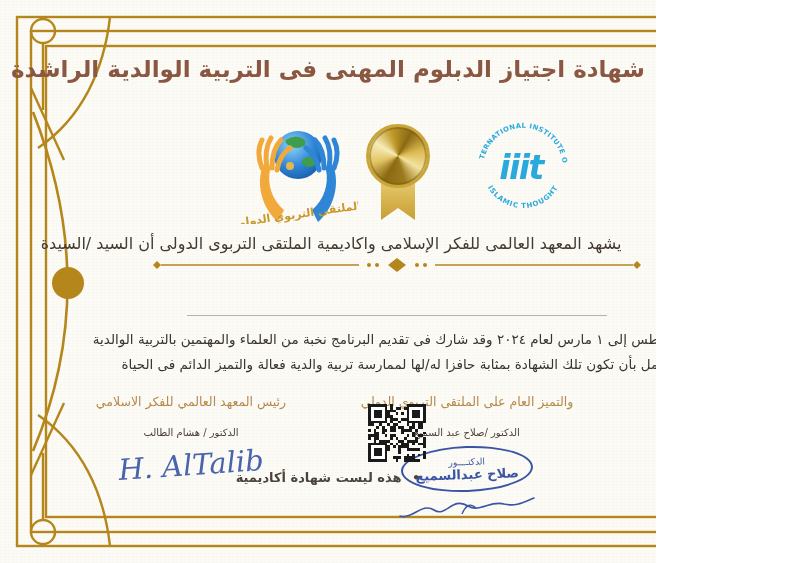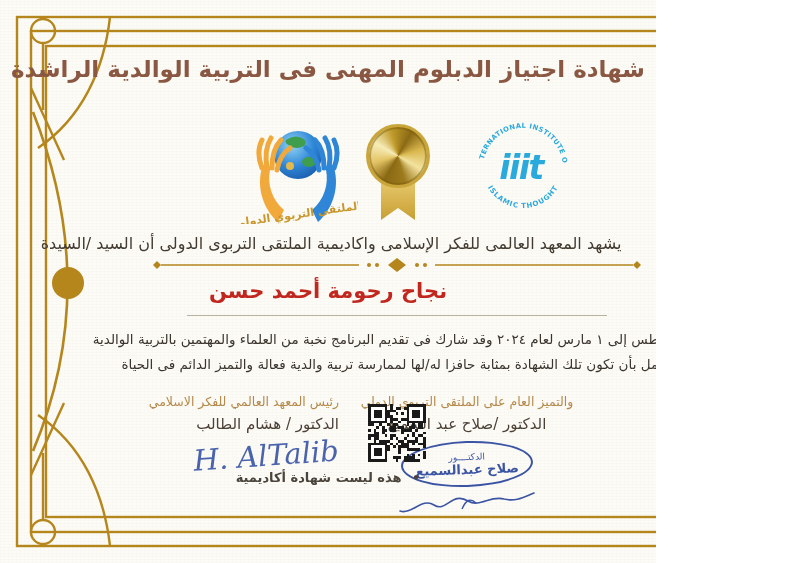--- a/index.html
+++ b/index.html
@@ -28,24 +28,24 @@
   .forum-logo{top:122px;left:238px;width:120px;height:102px;}
   .medal{top:124px;left:366px;width:64px;}
   .medal-circle{width:64px;height:64px;border-radius:50%;position:relative;z-index:2;
     background:conic-gradient(from 210deg,#8a6914,#e3c465,#f6ecb8,#c09a2a,#8a6914,#d9b84f,#f3e3a0,#9c7a1c,#8a6914);
     border:3px solid #caa63a; box-shadow:inset 0 0 0 2px rgba(120,90,10,.45);}
   .medal-ribbon{width:34px;height:40px;margin:-8px auto 0;position:relative;z-index:1;
     background:linear-gradient(180deg,#e7c96d,#c79f33);
     clip-path:polygon(0 0,100% 0,100% 100%,50% 70%,0 100%);}
   .iiit-logo{top:113px;left:468px;width:110px;height:110px;}
   
-  .sign-left{top:394px;left:69px;width:270px;direction:rtl;}
+  .sign-left{top:394px;left:56px;width:270px;text-align:center;direction:rtl;}
   .sign-right{top:394px;right:48px;width:282px;text-align:center;direction:rtl;}
   .sign-title{font-size:12.5px;color:var(--bronze);}
-  .sign-name{font-size:15px;color:#4c4036;margin-top:6px;}
+  .sign-name{font-size:10px;color:#4c4036;margin-top:18px;}
   .hand-sign{margin-top:10px;font-family:"DejaVu Serif",serif;font-style:italic;
     font-size:29px;color:var(--sign_blue);transform:rotate(-4deg);}
   .stamp{width:132px;height:46px;margin:8px auto 0;border:2px solid var(--stamp_blue);
     border-radius:50%;display:flex;flex-direction:column;justify-content:center;
     color:var(--stamp_blue);transform:rotate(-2deg);}
   .stamp-top{font-size:9px;}
   .stamp-name{font-size:13px;font-weight:bold;}
   .qr-wrap{top:404px;left:368px;width:58px;height:58px;}
   .disclaimer{top:470px;left:0;right:0;text-align:center;font-size:13px;color:#4c453c;direction:rtl;font-weight:bold;}
   .disclaimer .b{margin-left:6px;}
@@ -141,21 +141,20 @@
       <polygon points="250,2 259,9 250,16 241,9"></polygon>
       <circle cx="222" cy="9" r="2"></circle>
         <circle cx="230" cy="9" r="2"></circle>
       <circle cx="270" cy="9" r="2"></circle>
         <circle cx="278" cy="9" r="2"></circle>
       <polygon points="10,5 14,9 10,13 6,9"></polygon>
         <polygon points="490,5 494,9 490,13 486,9"></polygon>
     </g>
   </svg>
 
-  <div class="abs name">نجاح رحومة أحمد حسن</div>
   <div class="abs name-underline"></div>
 
   <div class="abs body-text">
     <div>١٩ أغسطس إلى ١ مارس لعام ٢٠٢٤ وقد شارك فى تقديم البرنامج نخبة من العلماء والمهتمين بالتربية الوالدية</div>
     <div>ونأمل بأن تكون تلك الشهادة بمثابة حافزا له/لها  لممارسة تربية والدية فعالة والتميز الدائم فى الحياة</div>
   </div>
 
   <div class="abs sign-left">
     <div class="sign-title">رئيس المعهد العالمي للفكر الاسلامي</div>
     <div class="sign-name">الدكتور /  هشام الطالب</div>

